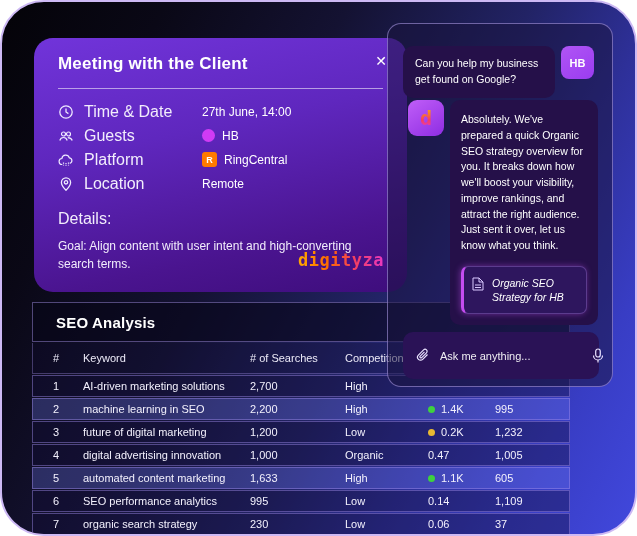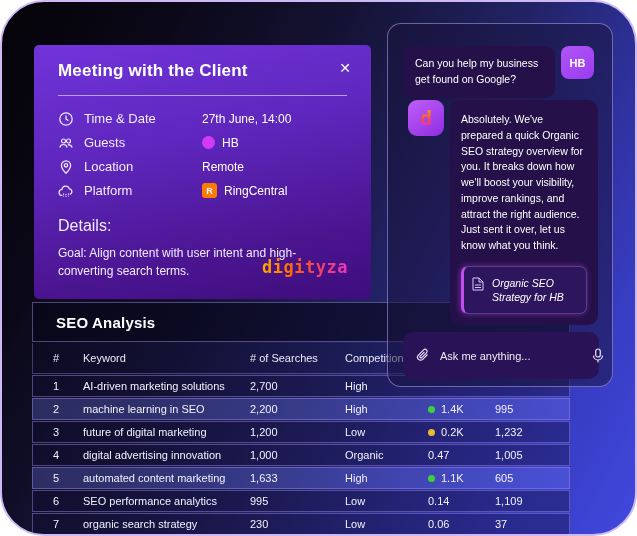--- a/index.html
+++ b/index.html
@@ -1,31 +1,31 @@
 <!DOCTYPE html>
 <html><head>
 <meta charset="utf-8">
 <style>
   html,body{margin:0;padding:0;background:#ffffff;font-family:"Liberation Sans","DejaVu Sans",sans-serif;}
   .page{position:relative;width:637px;height:536px;box-sizing:border-box;overflow:hidden;
     border-radius:44px;border:2px solid #cdb9f4;
     background:linear-gradient(118deg,#040308 0%,#0a0816 18%,#141232 38%,#222365 58%,#2e3099 72%,#383dc4 86%,#4148dd 100%);}
   
-  .modal{position:absolute;left:32px;top:43px;width:337px;height:254px;border-radius:5px;z-index:20;
+  .modal{position:absolute;left:32px;top:36px;width:373px;height:254px;border-radius:19px;z-index:20;
     background:linear-gradient(168deg,#7134da 0%,#5f27be 38%,#4a148f 78%,#3e0d7c 100%);
     color:#fff;box-sizing:border-box;padding:14px 24px;}
   .modal h1{margin:0;font-size:17px;line-height:1.2;padding-top:2px;letter-spacing:.2px;}
   .modal .close{position:absolute;top:12px;right:16px;background:none;border:none;color:#fff;
     font-size:14px;cursor:pointer;padding:4px;line-height:1;}
   .modal .divider{height:1px;background:rgba(255,255,255,.55);margin:14px 0 13px 0;}
   .fields{display:flex;flex-direction:column;gap:5px;}
   .field{display:grid;grid-template-columns:26px 118px 1fr;align-items:center;min-height:19px;}
   .field .ic{width:16px;height:16px;color:#efe9ff;}
   .field .ic svg{display:block;}
-  .field .lbl{font-size:13px;color:#f2edfc;}
+  .field .lbl{font-size:16px;color:#f2edfc;}
   .field .val{font-size:12px;color:#ffffff;display:flex;align-items:center;gap:7px;}
   .guest-dot{width:13px;height:13px;border-radius:50%;background:#d13bf5;display:inline-block;}
   .rc-badge{width:15px;height:15px;border-radius:3px;background:#ff7a00;color:#fff;font-size:9px;font-weight:bold;
     display:inline-flex;align-items:center;justify-content:center;}
   .details{margin-top:17px;}
   .details .dl{font-size:16px;margin:0 0 10px 0;color:#f2edfc;}
   .details .dt{font-size:12px;margin:0;line-height:1.45;max-width:314px;color:#f2edfc;}
   .logo{position:absolute;right:23px;bottom:22px;font-family:"DejaVu Sans Mono",monospace;font-weight:bold;
     font-size:17px;letter-spacing:.5px;background:linear-gradient(90deg,#ffaa00 0%,#ff6a00 35%,#f43f5e 65%,#e838c2 100%);
     -webkit-background-clip:text;background-clip:text;color:transparent;}
@@ -105,40 +105,40 @@
             </svg>
         </span>
         <span class="lbl">Guests</span>
         <span class="val">
           <span class="guest-dot"></span>
           <span>HB</span>
         </span>
       </div>
       <div class="field">
         <span class="ic">
+          <svg width="16" height="16" viewBox="0 0 16 16" fill="none" stroke="currentColor" stroke-width="1.2">
+              <path d="M4.3 12.5a3 3 0 0 1-.4-6 3.8 3.8 0 0 1 7.4-.7 2.8 2.8 0 0 1 .5 5.5"></path>
+              <path d="M5.5 10.5v3M8 11v3M10.5 10.5v3" stroke-dasharray="1.2 1"></path>
+            </svg>
+        </span>
+        <span class="lbl">Platform</span>
+        <span class="val">
+          <span class="rc-badge">R</span>
+          <span>RingCentral</span>
+        </span>
+      </div>
+      <div class="field">
+        <span class="ic">
           <svg width="16" height="16" viewBox="0 0 16 16" fill="none" stroke="currentColor" stroke-width="1.3">
               <path d="M8 1.8a4.6 4.6 0 0 1 4.6 4.6c0 3.2-4.6 7.8-4.6 7.8S3.4 9.6 3.4 6.4A4.6 4.6 0 0 1 8 1.8z"></path>
               <circle cx="8" cy="6.3" r="1.7"></circle>
             </svg>
         </span>
         <span class="lbl">Location</span>
         <span class="val">Remote</span>
-      </div>
-      <div class="field">
-        <span class="ic">
-          <svg width="16" height="16" viewBox="0 0 16 16" fill="none" stroke="currentColor" stroke-width="1.2">
-              <path d="M4.3 12.5a3 3 0 0 1-.4-6 3.8 3.8 0 0 1 7.4-.7 2.8 2.8 0 0 1 .5 5.5"></path>
-              <path d="M5.5 10.5v3M8 11v3M10.5 10.5v3" stroke-dasharray="1.2 1"></path>
-            </svg>
-        </span>
-        <span class="lbl">Platform</span>
-        <span class="val">
-          <span class="rc-badge">R</span>
-          <span>RingCentral</span>
-        </span>
       </div>
     </div>
     <div class="details">
       <p class="dl">Details:</p>
       <p class="dt">Goal: Align content with user intent and high-converting search terms.</p>
     </div>
     <div class="logo">digityza</div>
   </section>
 
   <section class="seo">

